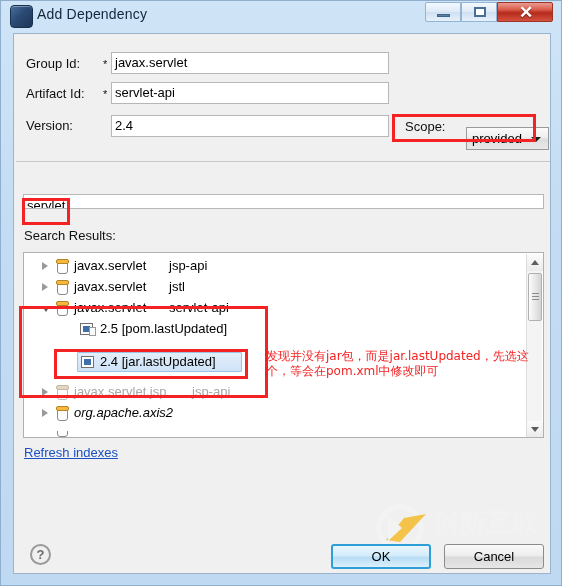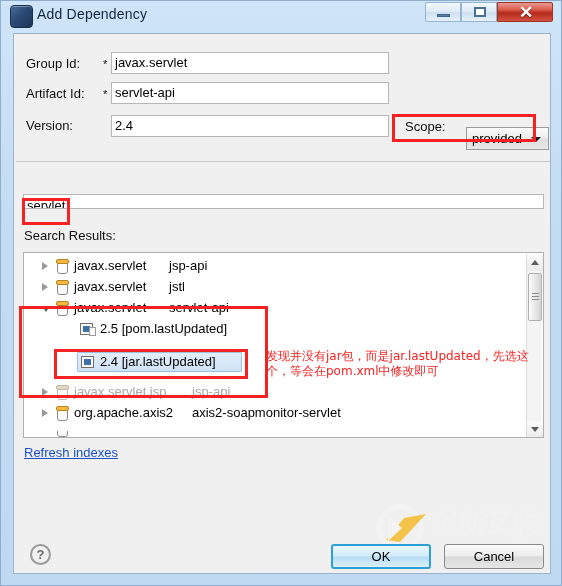--- a/index.html
+++ b/index.html
@@ -535,28 +535,27 @@
       <div class="row" style="top:129px;">
         <div class="twisty collapsed" style="left:18px;"></div>
         <div class="jaricon dim" style="left:32px;">
             <div class="body"></div>
             <div class="cap"></div>
           </div>
         <div class="rowtext dim" style="left:50px;">javax.servlet.jsp</div>
         <div class="rowtext dim" style="left:168px;">jsp-api</div>
       </div>
 
-      <div class="row" style="top:150px;">
+      <div class="row" style="top:150px;font-style:italic;">
         <div class="twisty collapsed" style="left:18px;"></div>
         <div class="jaricon" style="left:32px;">
             <div class="body"></div>
             <div class="cap"></div>
           </div>
         <div class="rowtext" style="left:50px;">org.apache.axis2</div>
-        <div class="rowtext" style="left:168px;">axis2-soapmonitor-servlet</div>
       </div>
 
       <div class="partialrow">
         <div class="jaricon" style="left:32px; top:-9px;">
             <div class="body"></div>
           </div>
       </div>
 
       <div id="vscroll">
         <div class="sbtn" id="sb-up">

